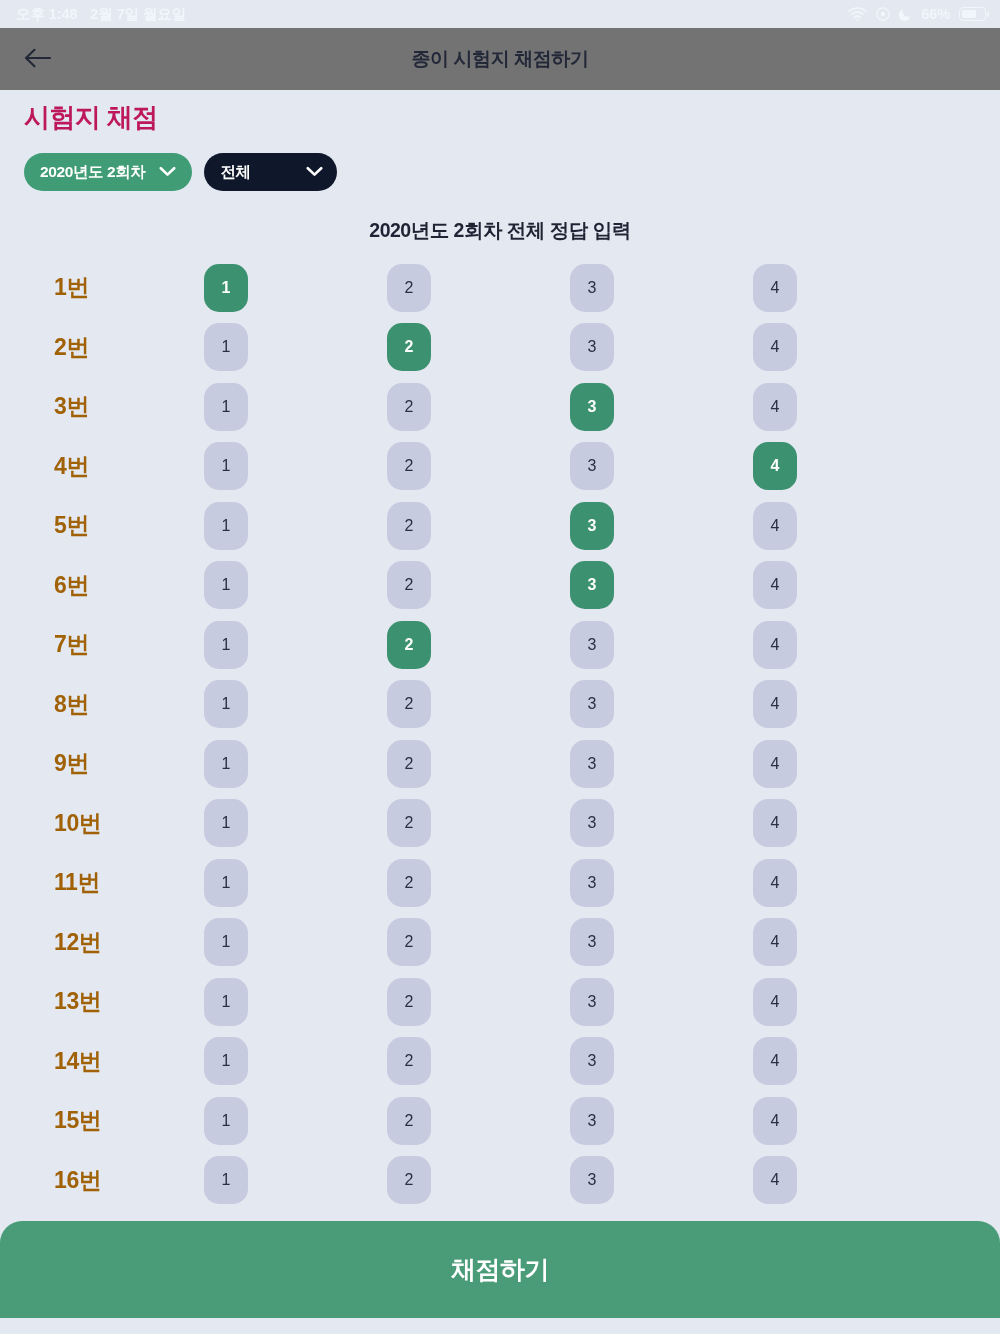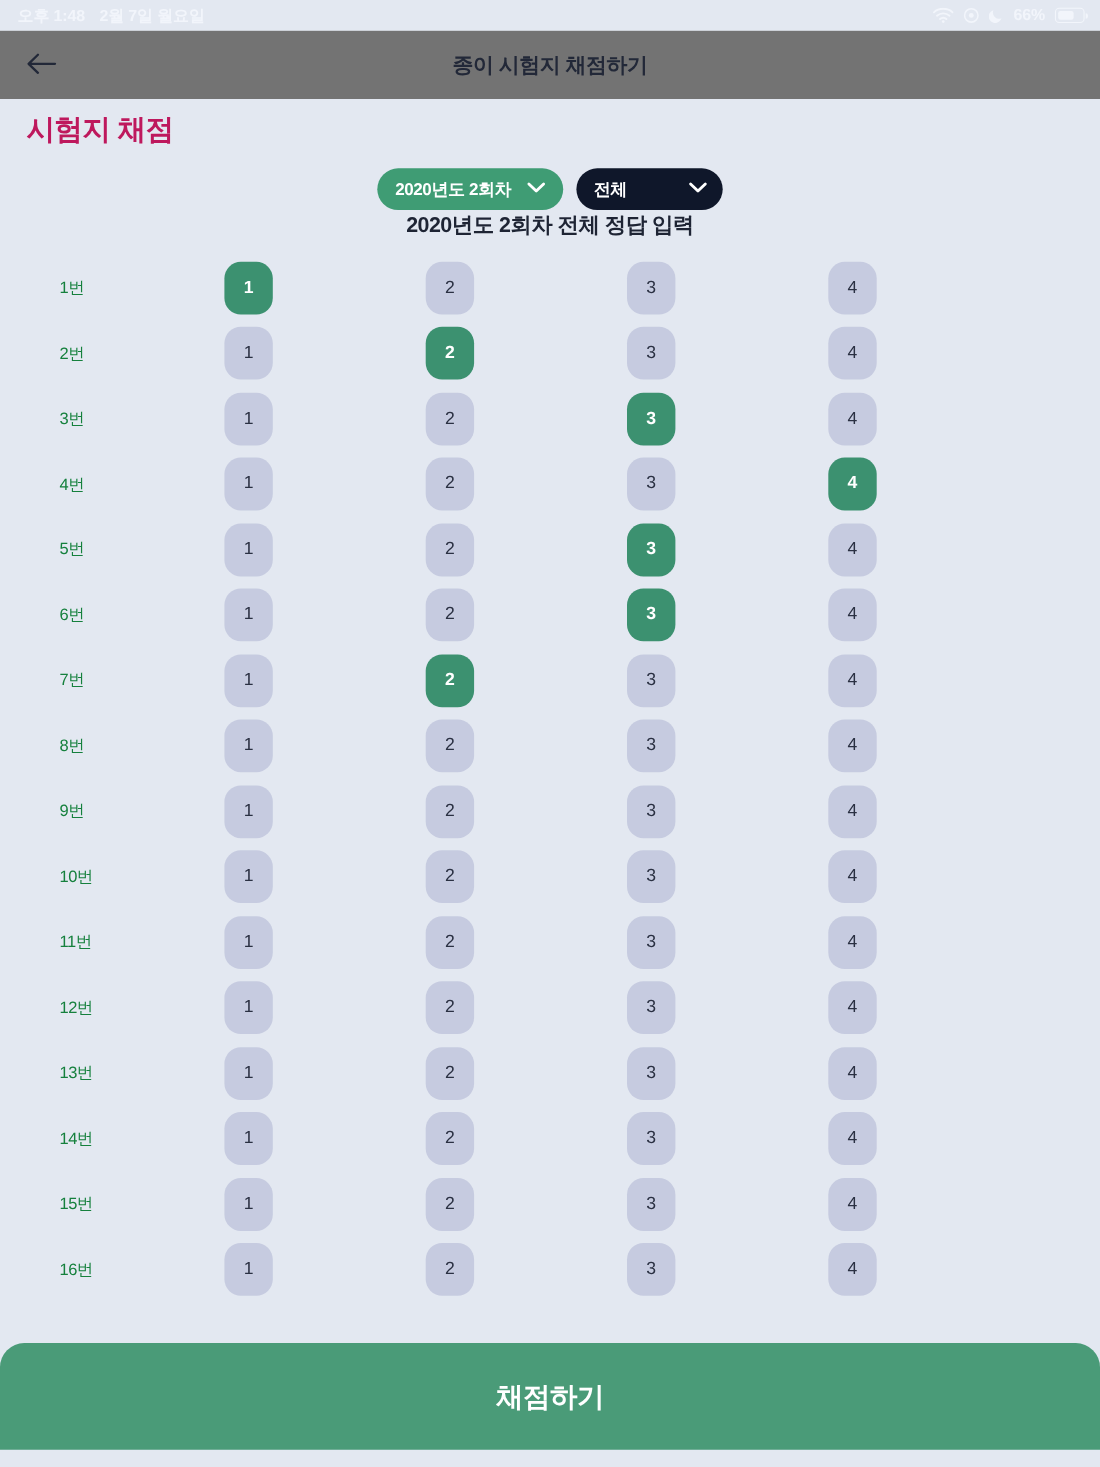--- a/index.html
+++ b/index.html
@@ -123,21 +123,20 @@
     letter-spacing: -0.45px;
     line-height: 1.35;
   }
 
   
   .filter-row {
     display: flex;
     align-items: center;
     gap: 12px;
     padding: 20px 24px 0 24px;
-    justify-content: center;
   }
   .filter-pill {
     display: inline-flex;
     align-items: center;
     gap: 14px;
     height: 38px;
     padding: 0 16px;
     border-radius: 19px;
     border: none;
     color: #ffffff;
@@ -152,37 +151,38 @@
   .filter-pill.maroon .pill-label { min-width: 72px; text-align: left; }
   .chev { display: block; flex: 0 0 auto; }
 
   
   .section-title {
     text-align: center;
     font-size: 19.5px;
     font-weight: 700;
     color: #1e2434;
     letter-spacing: -0.5px;
+    margin-top: 26px;
   }
 
   
   .answer-sheet {
     margin-top: 14px;
     padding: 0 24px;
   }
   .answer-row {
     display: flex;
     align-items: center;
     height: 59.5px;
   }
   .q-label {
     width: 180px;
-    font-size: 15px;
-    font-weight: 400;
-    color: #15803d;
+    font-size: 23px;
+    font-weight: 700;
+    color: #a16207;
     letter-spacing: -0.4px;
     padding-left: 30px;
   }
   .options {
     flex: 1;
     display: flex;
     align-items: center;
   }
   .opt-cell {
     width: 183px;

